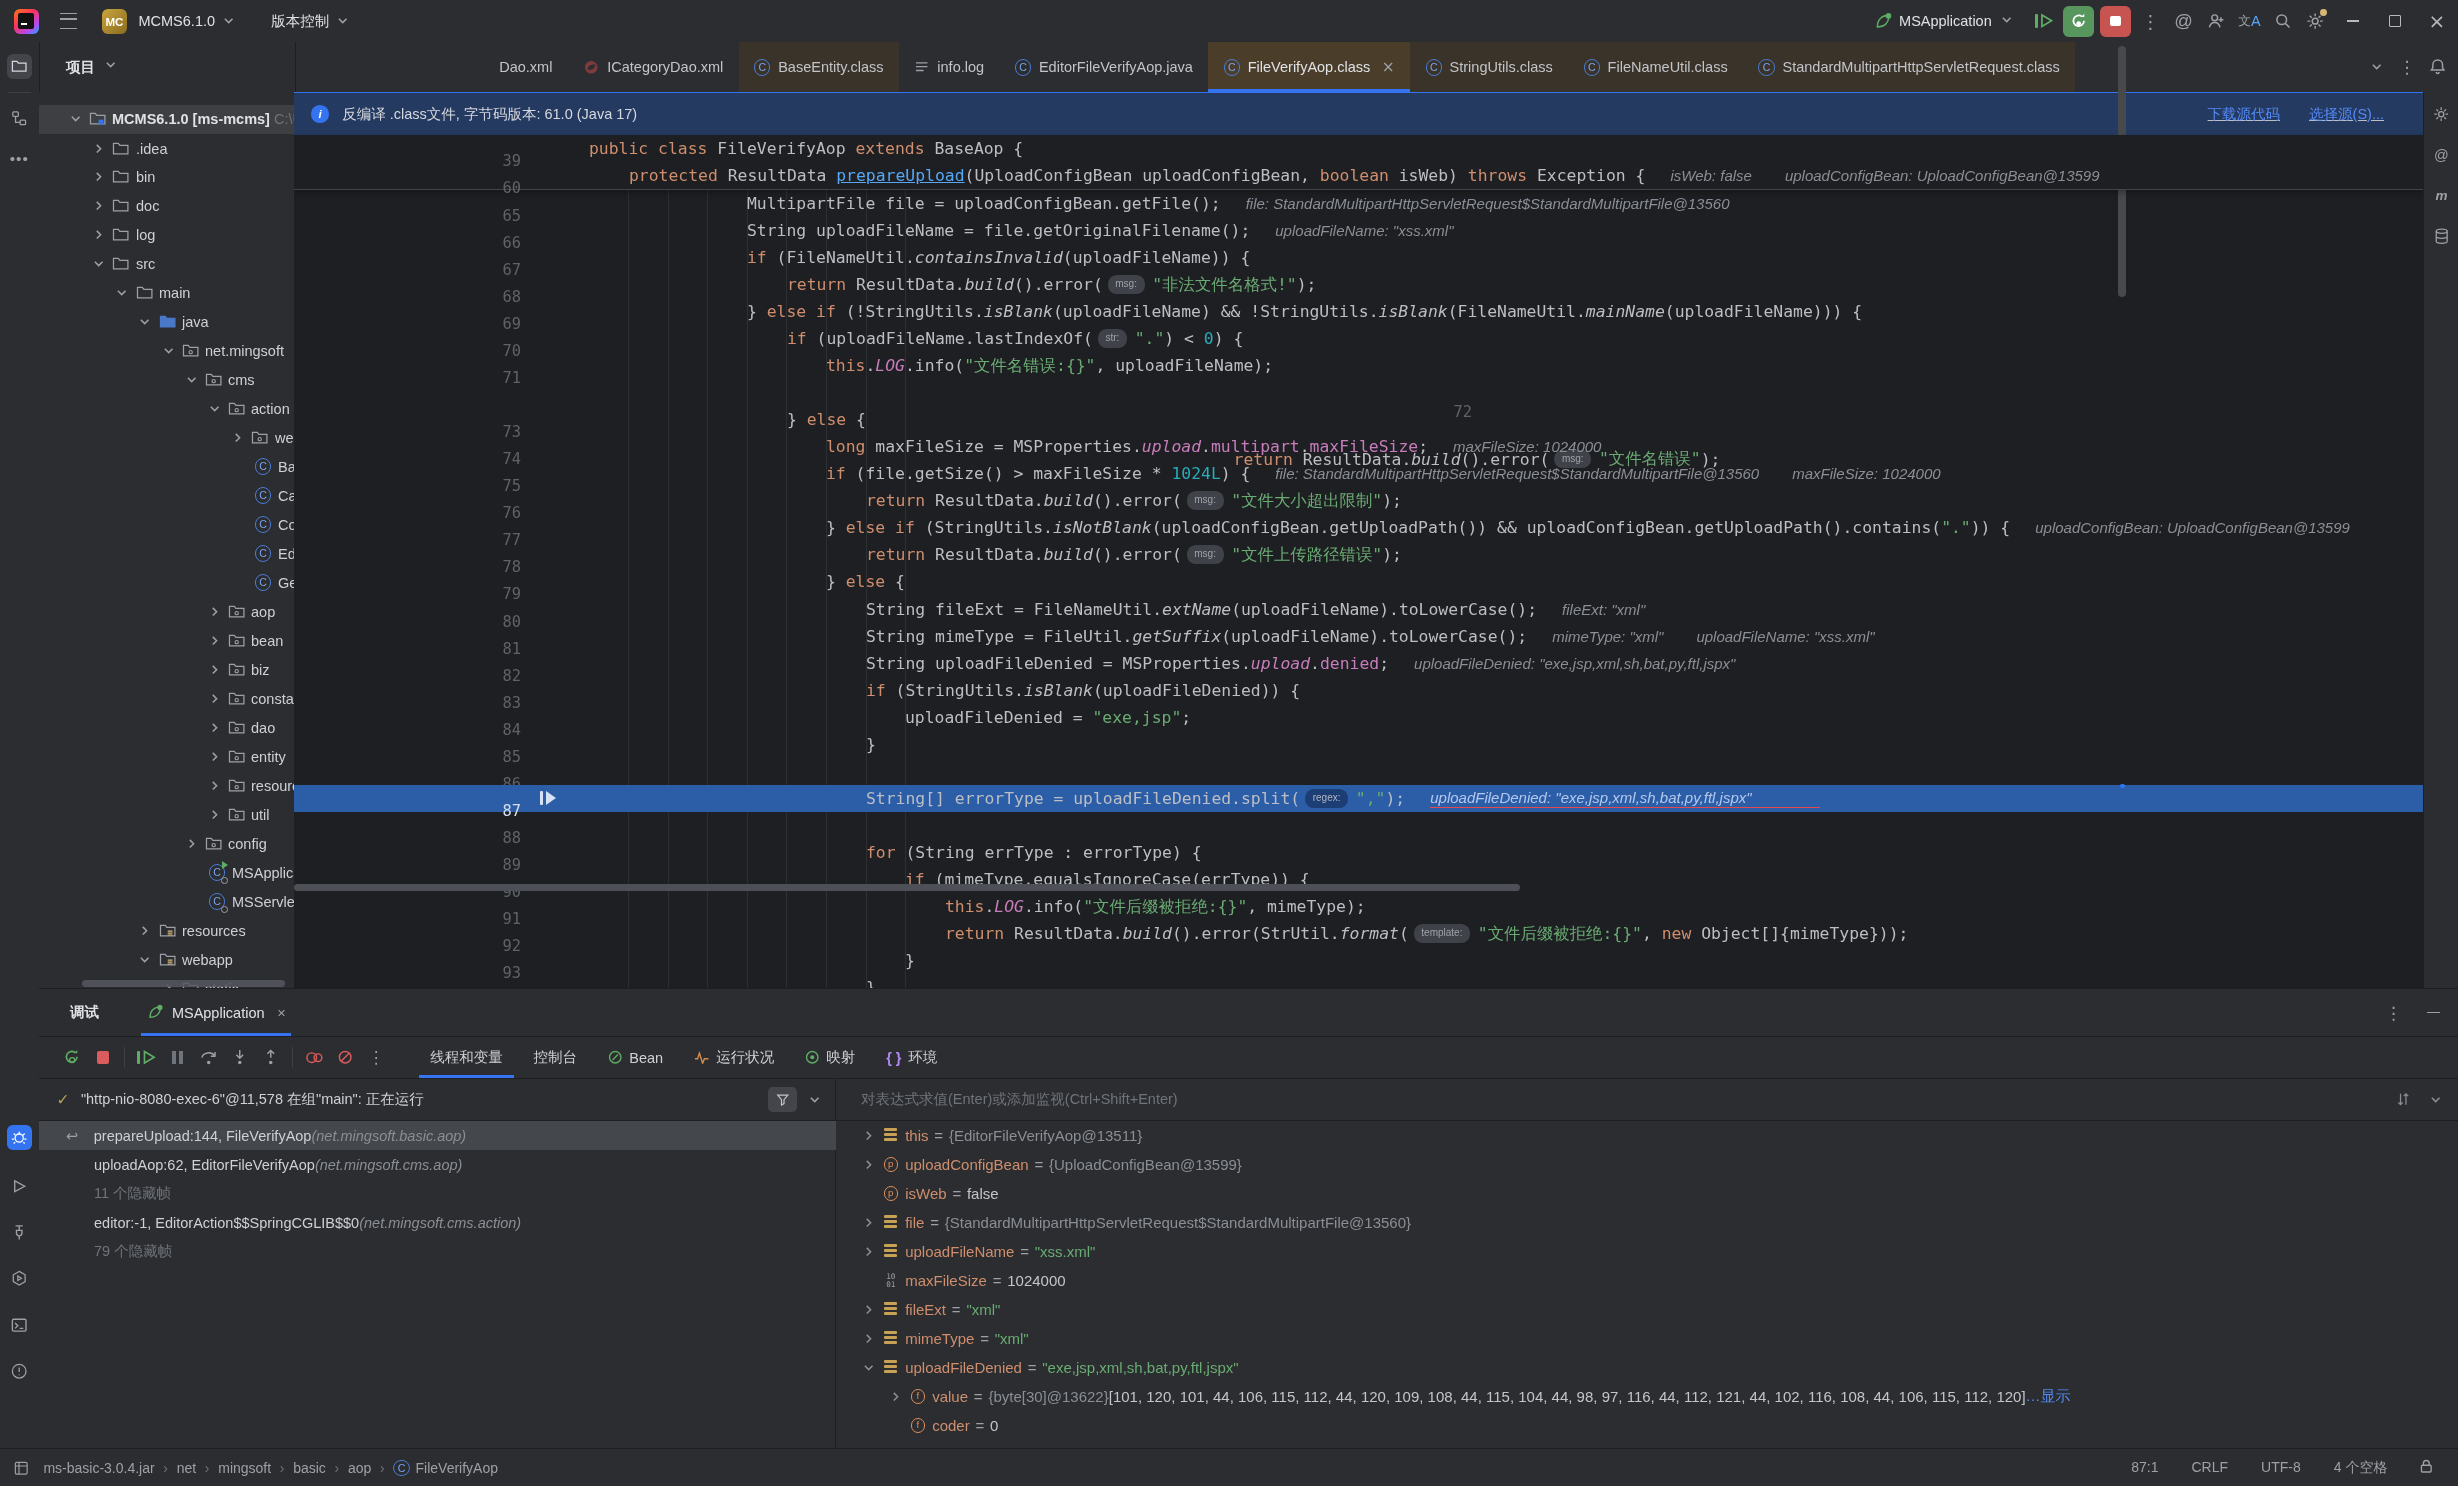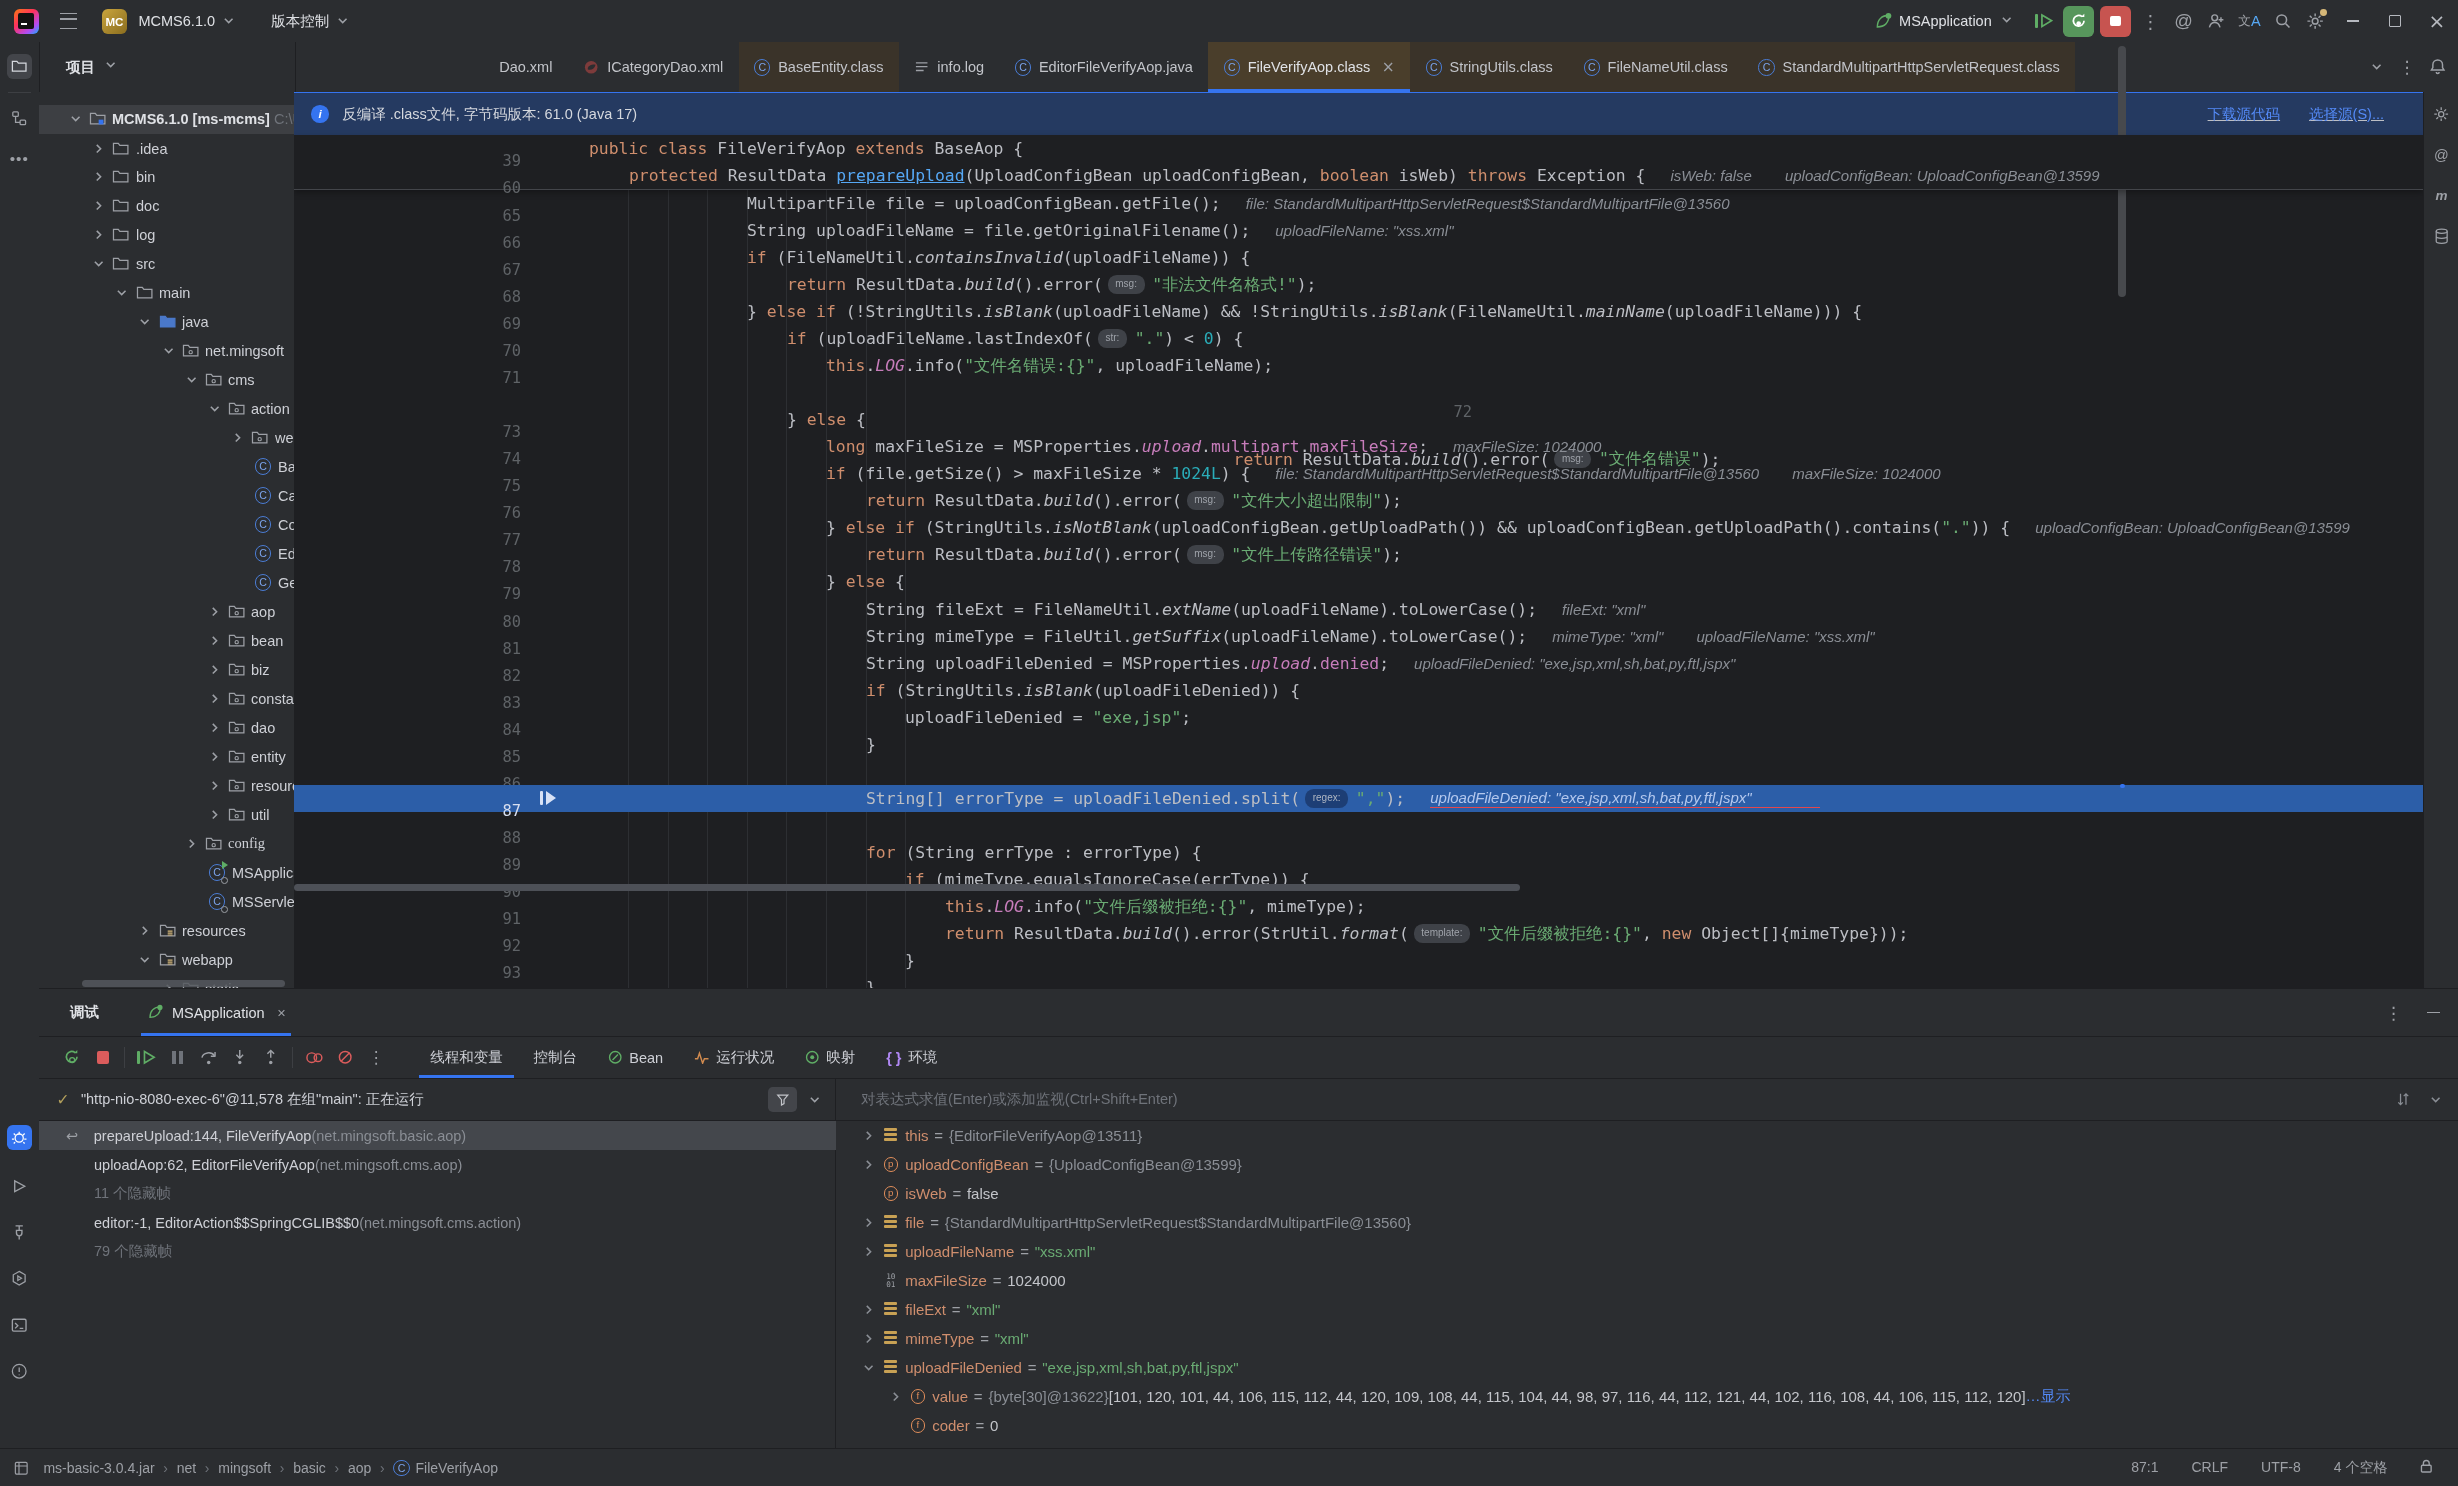--- a/index.html
+++ b/index.html
@@ -142,21 +142,21 @@
   #thread-row .chk{color:#b3a05c;font-family:"DejaVu Sans",sans-serif;font-size:15.4px;margin-left:17.4px;}
   #thread-row .ttxt{margin-left:11.6px;font-size:14.5px;color:#ced0d6;white-space:nowrap;overflow:hidden;}
   #thread-row .funnelpill{margin-left:auto;width:29px;height:25px;border-radius:4.8px;background:#43454a;display:flex;align-items:center;justify-content:center;}
   #thread-row .tchev{margin:0 13.5px 0 9.7px;}
   #frames{position:absolute;left:0;top:42px;width:797px;height:280px;}
   .frow{position:absolute;left:0;width:797px;height:29px;display:flex;align-items:center;font-size:14.5px;white-space:nowrap;}
   .frow.sel{background:#44474c;}
   .frow .ficon{width:23px;margin-left:27px;color:#9da0a6;font-family:"DejaVu Sans",sans-serif;font-size:14.5px;}
   .frow .ftxt{margin-left:4.8px;color:#ced0d6;}
   .frow.noicon .ftxt{margin-left:55px;}
-  .frow .fpkg{color:#8a8e95;}
+  .frow .fpkg{color:#8a8e95;font-style:italic;}
   .frow .fdim{margin-left:55px;color:#6f737a;}
   #watch-row{position:absolute;left:797px;top:90px;width:1623px;height:42px;border-bottom:1px solid #1e1f22;display:flex;align-items:center;box-sizing:border-box;}
   #watch-row .ph{margin-left:25px;font-size:14.5px;color:#6f737a;}
   #watch-row .wic{margin-left:auto;display:flex;gap:17.4px;padding-right:15.4px;color:#8a8e95;}
   #vars{position:absolute;left:797px;top:132px;width:1623px;height:328px;overflow:hidden;}
   .vrow{position:absolute;left:0;width:1623px;height:29px;display:flex;align-items:center;font-size:15px;white-space:nowrap;}
   .vrow .vchv{width:15.4px;flex:0 0 auto;}
   .vrow .vicon{width:21px;flex:0 0 auto;display:flex;justify-content:center;margin:0 3.9px;}
   .vrow .vname{color:#cf8e6d;}
   .vrow .veq{color:#9da0a6;margin:0 5.8px;}
@@ -681,21 +681,21 @@
           </svg>
         </span>
         <span class="tic" style="left: 189px;">
           <svg width="17.4" height="15.4" viewBox="0 0 18 16">
             <path d="M1.5 2.5h5l1.6 2h8.4v9h-15z" fill="none" stroke="#9da0a6" stroke-width="1.3"></path>
             <circle cx="9" cy="9.5" r="1.7" fill="none" stroke="#9da0a6" stroke-width="1.2"></circle>
           </svg>
         </span>
         <span class="lbl" style="left: 212px;">util</span>
       </div>
-      <div class="trow" style="top: 737px; font-family: Liberation Serif, serif;">
+      <div class="trow" style="top: 737px;">
         <span class="chv" style="left: 145px; top: 6.8px;">
           <svg class="chevsvg" viewBox="0 0 16 16">
             <path d="M6 4l4 4-4 4" fill="none" stroke="#9da0a6" stroke-width="1.6"></path>
           </svg>
         </span>
         <span class="tic" style="left: 166px;">
           <svg width="17.4" height="15.4" viewBox="0 0 18 16">
             <path d="M1.5 2.5h5l1.6 2h8.4v9h-15z" fill="none" stroke="#9da0a6" stroke-width="1.3"></path>
             <circle cx="9" cy="9.5" r="1.7" fill="none" stroke="#9da0a6" stroke-width="1.2"></circle>
           </svg>

